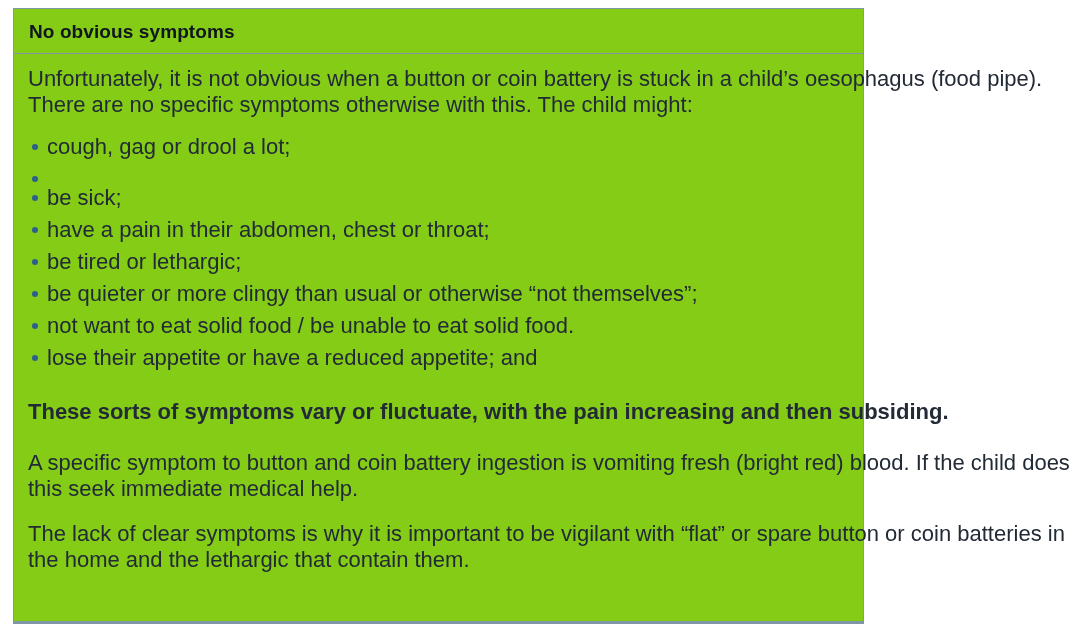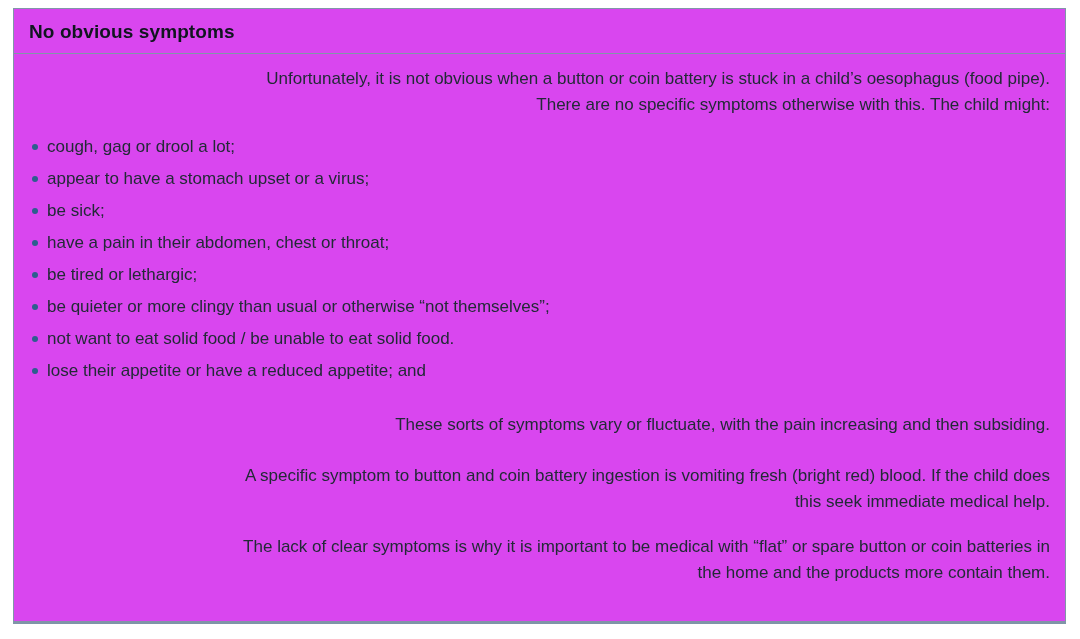--- a/index.html
+++ b/index.html
@@ -11,41 +11,40 @@
     width: 1080px;
     height: 639px;
     position: relative;
     font-family: "Liberation Sans", "DejaVu Sans", sans-serif;
     -webkit-font-smoothing: antialiased;
   }
   .card {
     position: absolute;
     left: 13px;
     top: 8px;
-    width: 1053px;
+    width: 851px;
     height: 616px;
     box-sizing: border-box;
     border: 1px solid #8196a9;
     border-bottom: 3px solid #8095a8;
-    background: #d946ef;
+    background: #84cc16;
   }
   .card-header {
     box-sizing: border-box;
     padding: 12px 15px 10px 15px;
     border-bottom: 1px solid #8196a9;
     font-size: 19px;
     font-weight: bold;
     color: #10151f;
     letter-spacing: 0.1px;
   }
   .card-body {
     padding: 12px 15px 0 14px;
-    font-size: 17px;
+    font-size: 22px;
     color: #222a36;
-    text-align: right;
   }
   .line {
     line-height: 26px;
     white-space: nowrap;
   }
   ul.symptoms {
     list-style: none;
     margin: 13px 0 12px 0;
     padding: 0;
   }
@@ -56,21 +55,21 @@
     white-space: nowrap;
   }
   .dot {
     flex: none;
     width: 6px;
     height: 6px;
     border-radius: 50%;
     background: #2c5f8e;
     margin: 13px 9px 0 4px;
   }
-  .para-1 { margin-top: 25px; }
+  .para-1 { margin-top: 25px; font-weight: bold; }
   .para-2 { margin-top: 25px; }
   .para-3 { margin-top: 19px; }
 </style>
 </head>
 <body>
 
 <div class="card">
   <div class="card-header">No obvious symptoms</div>
 
   <div class="card-body">
@@ -80,21 +79,20 @@
       <div class="line">There are no specific symptoms otherwise with this. The child might:</div>
     </div>
 
     <ul class="symptoms">
       <li>
         <span class="dot"></span>
         <span>cough, gag or drool a lot;</span>
       </li>
       <li>
         <span class="dot"></span>
-        <span>appear to have a stomach upset or a virus;</span>
       </li>
       <li>
         <span class="dot"></span>
         <span>be sick;</span>
       </li>
       <li>
         <span class="dot"></span>
         <span>have a pain in their abdomen, chest or throat;</span>
       </li>
       <li>
@@ -118,18 +116,18 @@
     <div class="para-1">
       <div class="line">These sorts of symptoms vary or fluctuate, with the pain increasing and then subsiding.</div>
     </div>
 
     <div class="para-2">
       <div class="line">A specific symptom to button and coin battery ingestion is vomiting fresh (bright red) blood. If the child does</div>
       <div class="line">this seek immediate medical help.</div>
     </div>
 
     <div class="para-3">
-      <div class="line">The lack of clear symptoms is why it is important to be medical with “flat” or spare button or coin batteries in</div>
-      <div class="line">the home and the products more contain them.</div>
+      <div class="line">The lack of clear symptoms is why it is important to be vigilant with “flat” or spare button or coin batteries in</div>
+      <div class="line">the home and the lethargic that contain them.</div>
     </div>
 
   </div>
 </div>
 
 </body></html>

